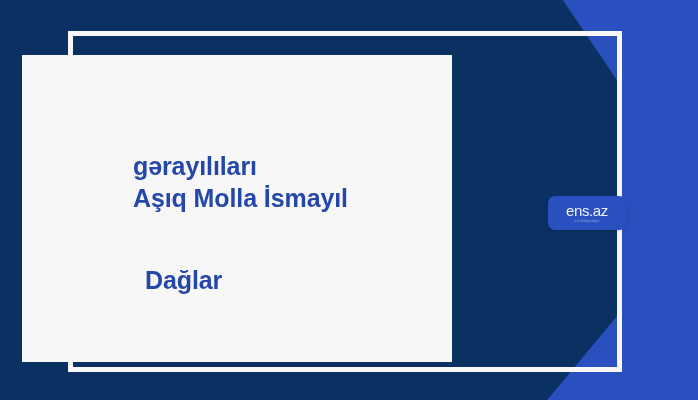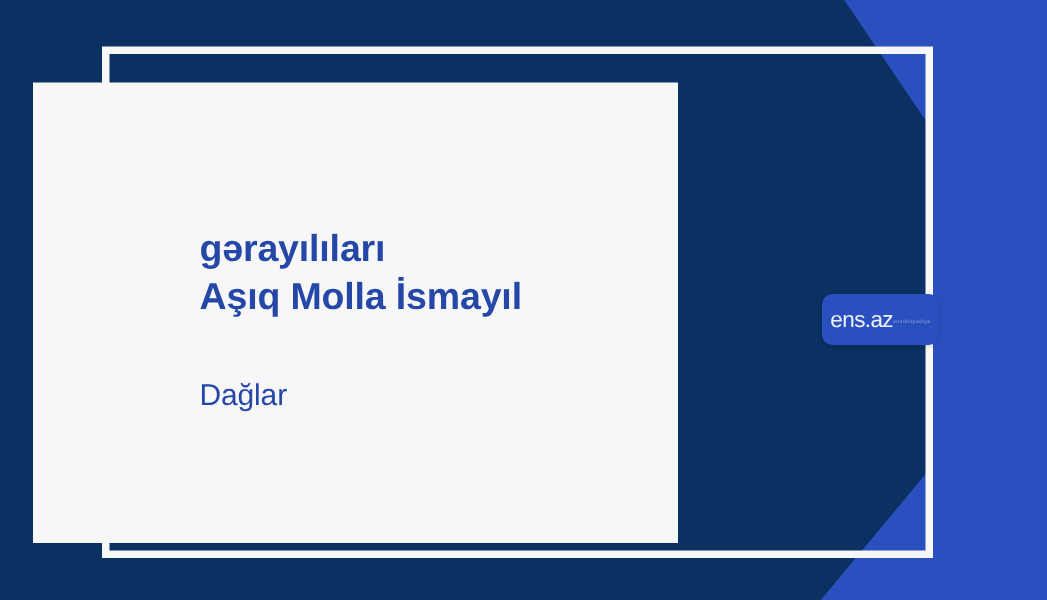--- a/index.html
+++ b/index.html
@@ -79,39 +79,39 @@
   .title-line {
     color: #2548a8;
     font-size: 25px;
     font-weight: 700;
     line-height: 1.28;
     letter-spacing: -0.1px;
     margin: 0;
   }
   .subtitle-line {
     color: #2548a8;
-    font-size: 20px;
-    font-weight: 400;
+    font-size: 25px;
+    font-weight: 700;
     line-height: 1.28;
     letter-spacing: -0.1px;
-    margin: 0;
+    margin: 12px;
     padding-top: 38px;
   }
 
   
   .logo-badge {
     position: absolute;
     left: 548px;
     top: 196px;
     width: 78px;
     height: 34px;
     background: #2a4fbf;
     border-radius: 7px;
     display: flex;
-    flex-direction: row;
+    flex-direction: column;
     align-items: center;
     justify-content: center;
     box-shadow: 0 1px 3px rgba(0,0,0,0.12);
   }
   .logo-wordmark {
     color: #eef2fc;
     font-size: 15px;
     font-weight: 400;
     letter-spacing: -0.4px;
     line-height: 1;

